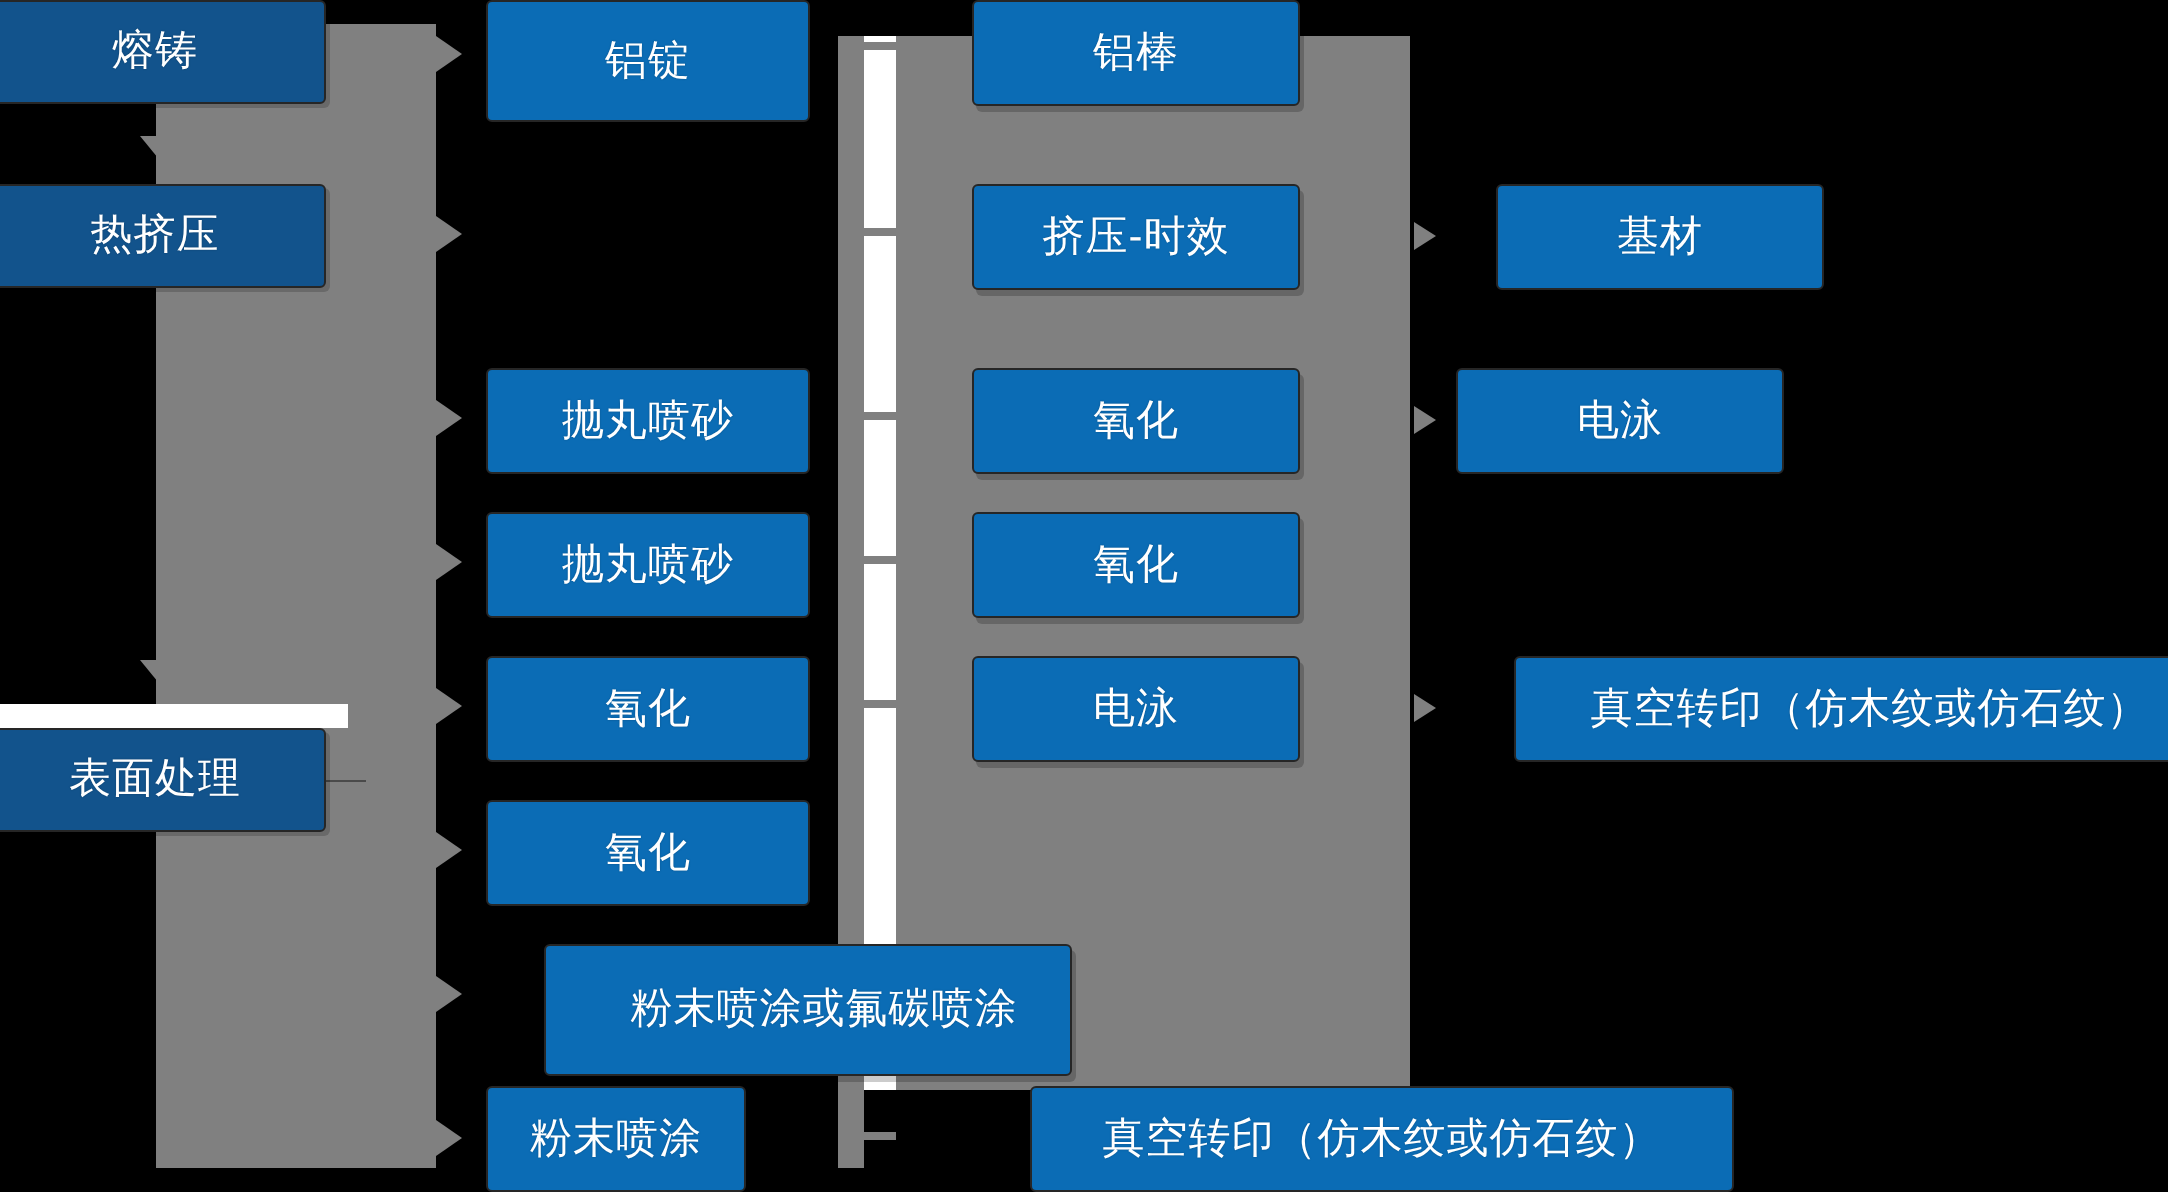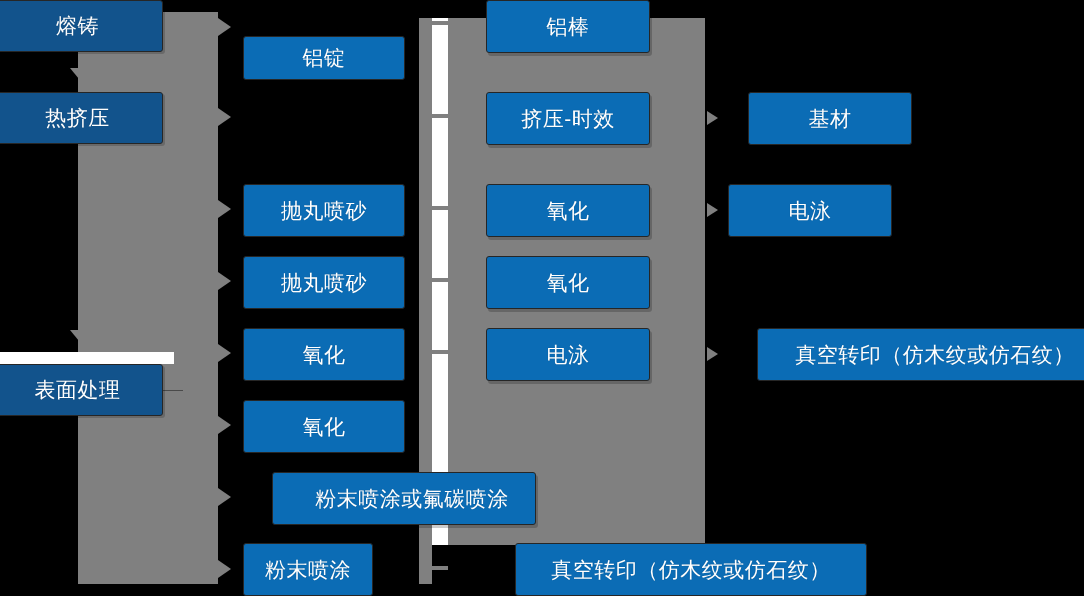--- a/index.html
+++ b/index.html
@@ -121,26 +121,26 @@
   <div class="gray" style="left:432px; top:566px; width:16px; height:4px;"></div>
 
   <div class="sm-arrow" style="left:707px; top:111px;"></div>
   <div class="sm-arrow" style="left:707px; top:203px;"></div>
   <div class="sm-arrow" style="left:707px; top:347px;"></div>
 
   <div class="box dark" style="left:-8px; top:0px;   width:171px; height:52px;">熔铸</div>
   <div class="box dark" style="left:-8px; top:92px;  width:171px; height:52px;">热挤压</div>
   <div class="box dark" style="left:-8px; top:364px; width:171px; height:52px;">表面处理</div>
 
-  <div class="box mid" style="left:243px; top:0px;   width:162px; height:44px;margin-top:36px;">铝锭</div>
+  <div class="box mid" style="left:243px; top:0px;   width:162px; height:61px;">铝锭</div>
   <div class="box mid" style="left:243px; top:184px; width:162px; height:53px;">抛丸喷砂</div>
   <div class="box mid" style="left:243px; top:256px; width:162px; height:53px;">抛丸喷砂</div>
   <div class="box mid" style="left:243px; top:328px; width:162px; height:53px;">氧化</div>
   <div class="box mid" style="left:243px; top:400px; width:162px; height:53px;">氧化</div>
-  <div class="box mid wide" style="left:243px; top:472px; width:264px; height:53px;padding-left:16px;">粉末喷涂或氟碳喷涂</div>
+  <div class="box mid wide" style="left:243px; top:472px; width:264px; height:66px;padding-left:16px;">粉末喷涂或氟碳喷涂</div>
   <div class="box mid" style="left:243px; top:543px; width:130px; height:53px;">粉末喷涂</div>
 
   <div class="box mid" style="left:486px; top:0px;   width:164px; height:53px;">铝棒</div>
   <div class="box mid" style="left:486px; top:92px;  width:164px; height:53px;text-align:center;">挤压-时效</div>
   <div class="box mid" style="left:486px; top:184px; width:164px; height:53px;">氧化</div>
   <div class="box mid" style="left:486px; top:256px; width:164px; height:53px;">氧化</div>
   <div class="box mid" style="left:486px; top:328px; width:164px; height:53px;">电泳</div>
   <div class="box mid wide" style="left:486px; top:543px; width:352px; height:53px;">真空转印（仿木纹或仿石纹）</div>
 
   <div class="box mid" style="left:748px; top:92px;  width:164px; height:53px;">基材</div>

